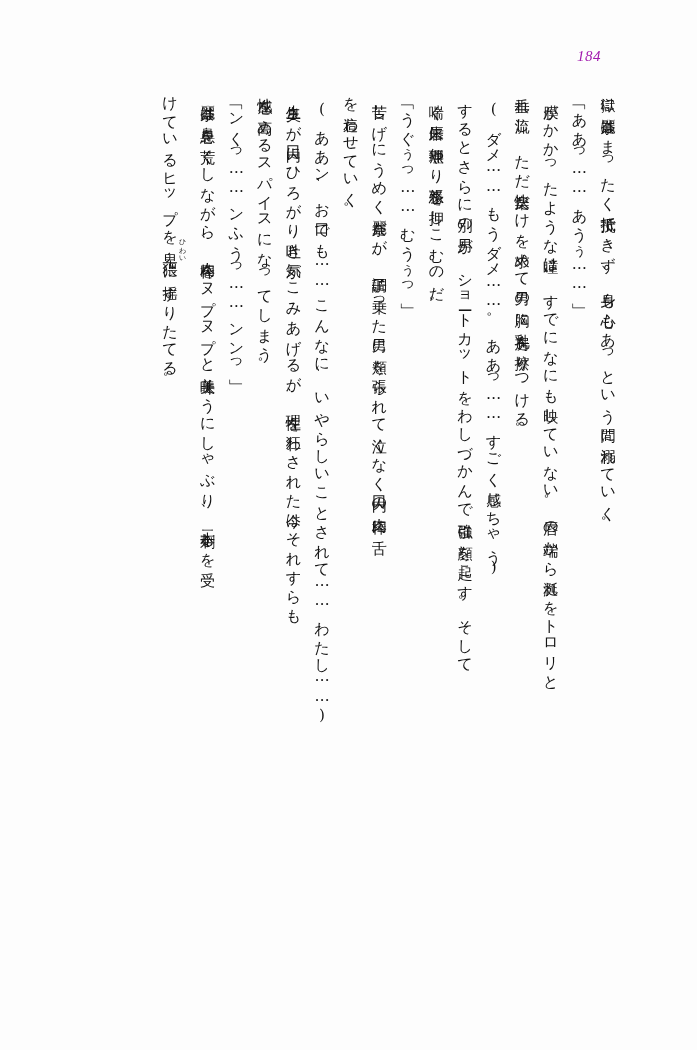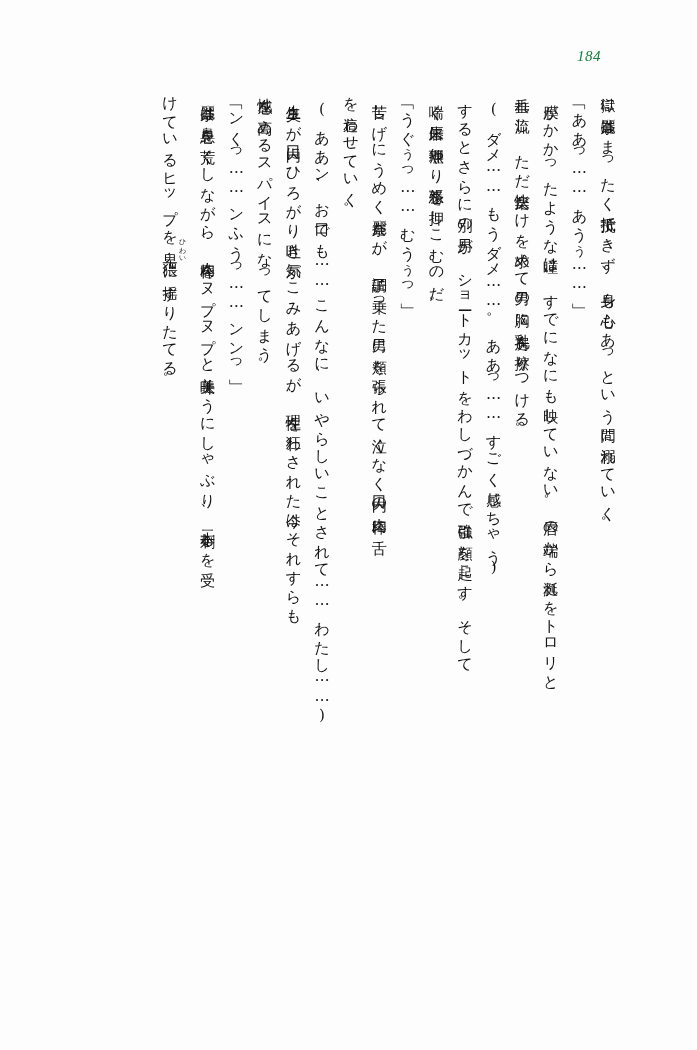--- a/index.html
+++ b/index.html
@@ -26,21 +26,21 @@
 
   
   .page-number {
     position: absolute;
     top: 48px;
     right: 96px;
     font-size: 15px;
     font-style: italic;
     font-family: "Liberation Serif", "DejaVu Serif", serif;
     letter-spacing: 0.5px;
-    color: #15803d;
+    color: #a21caf;
   }
 
   
   .text-block {
     position: absolute;
     top: 86px;
     right: 82px;
     left: 56px;
     bottom: 66px;
     display: flex;

